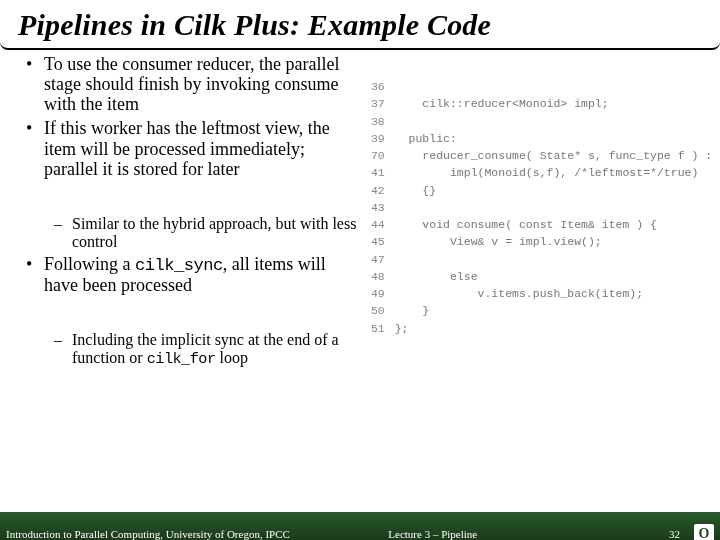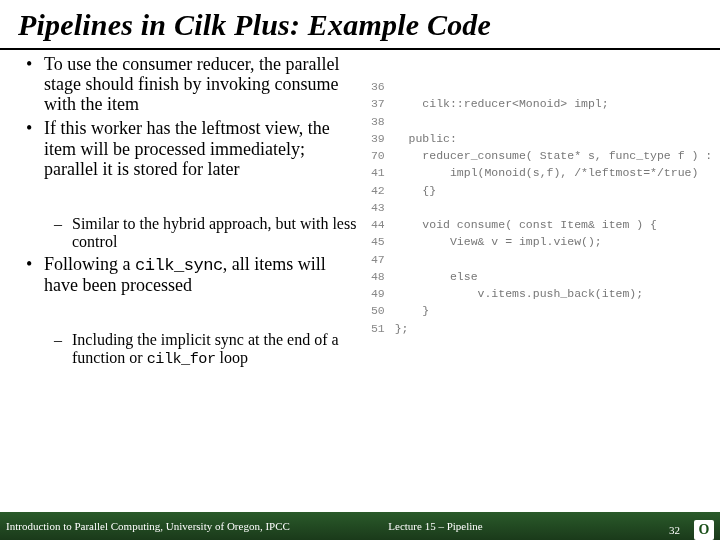--- a/index.html
+++ b/index.html
@@ -15,20 +15,21 @@
     width: 100%; height: 100%;
     display: flex; flex-direction: column;
   }
   .title {
     font-style: italic;
     font-weight: bold;
     font-size: 30px;
     padding: 8px 18px 6px 18px;
     border-bottom: 2px solid #000;
     letter-spacing: 0.2px;
+    border-radius: 8px;
   }
   .body {
     flex: 1;
     display: flex;
     padding: 4px 26px 0 8px;
   }
   .left {
     width: 52%;
     padding: 0 6px 0 18px;
   }
@@ -92,21 +93,21 @@
     padding-right: 10px;
   }
   
   .footer {
     height: 28px;
     background: #204020;
     background: linear-gradient(#2a5a2a,#1a3a1a);
     color: #fff;
     display: flex;
     font-size: 11px;
-    padding: 8px 6px 0 6px;
+    padding: 16px 6px 0 6px;
   }
   .footer .fleft { flex: 0 0 54%; }
   .footer .fmid  { flex: 1; }
   .footer .fright{ width: 60px; text-align: right; display:flex; align-items:center; justify-content:flex-end; gap:14px;}
   .ologo {
     width: 20px; height: 20px; background:#fff; border-radius:2px;
     display:flex; align-items:center; justify-content:center;
     color:#174d16; font-weight:bold; font-size:14px; font-family: Georgia, serif;
   }
 </style>
@@ -153,19 +154,19 @@
           <div class="code-row"><span class="ln">48</span><span>        else</span></div>
           <div class="code-row"><span class="ln">49</span><span>            v.items.push_back(item);</span></div>
           <div class="code-row"><span class="ln">50</span><span>    }</span></div>
           <div class="code-row"><span class="ln">51</span><span>};</span></div>
         </div>
     </div>
   </div>
 
   <div class="footer">
     <div class="fleft">Introduction to Parallel Computing, University of Oregon, IPCC</div>
-    <div class="fmid">Lecture 15 – Pipeline</div>
+    <div class="fmid">Lecture 3 – Pipeline</div>
     <div class="fright">
       <span>32</span>
       <span class="ologo">O</span>
     </div>
   </div>
 </div>
 
 </body></html>

